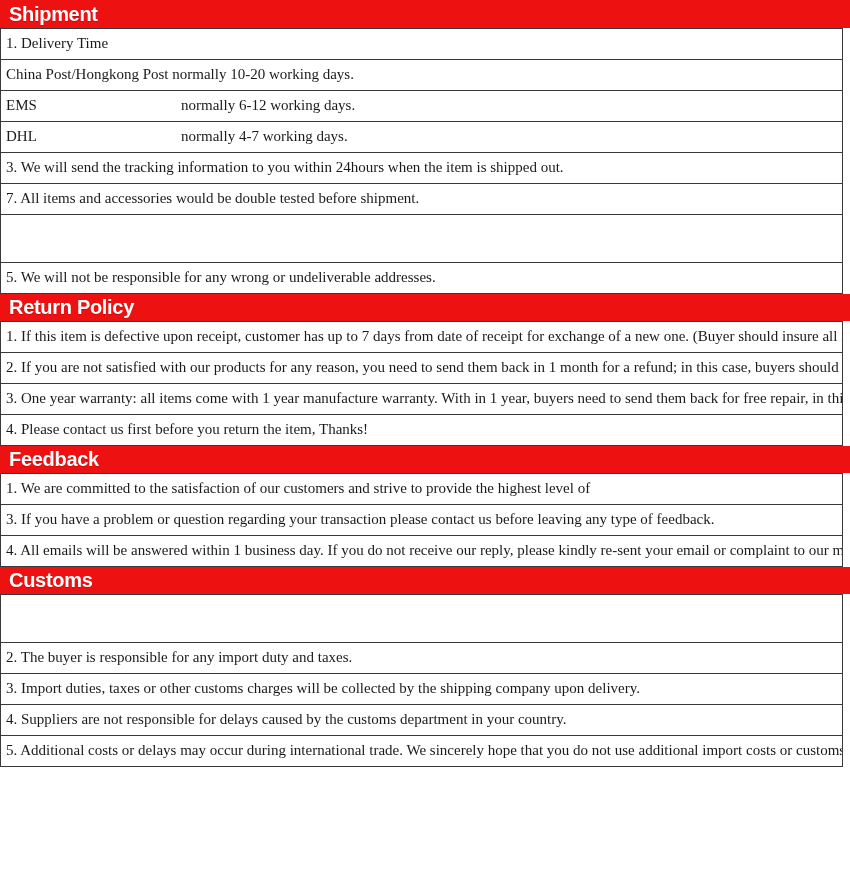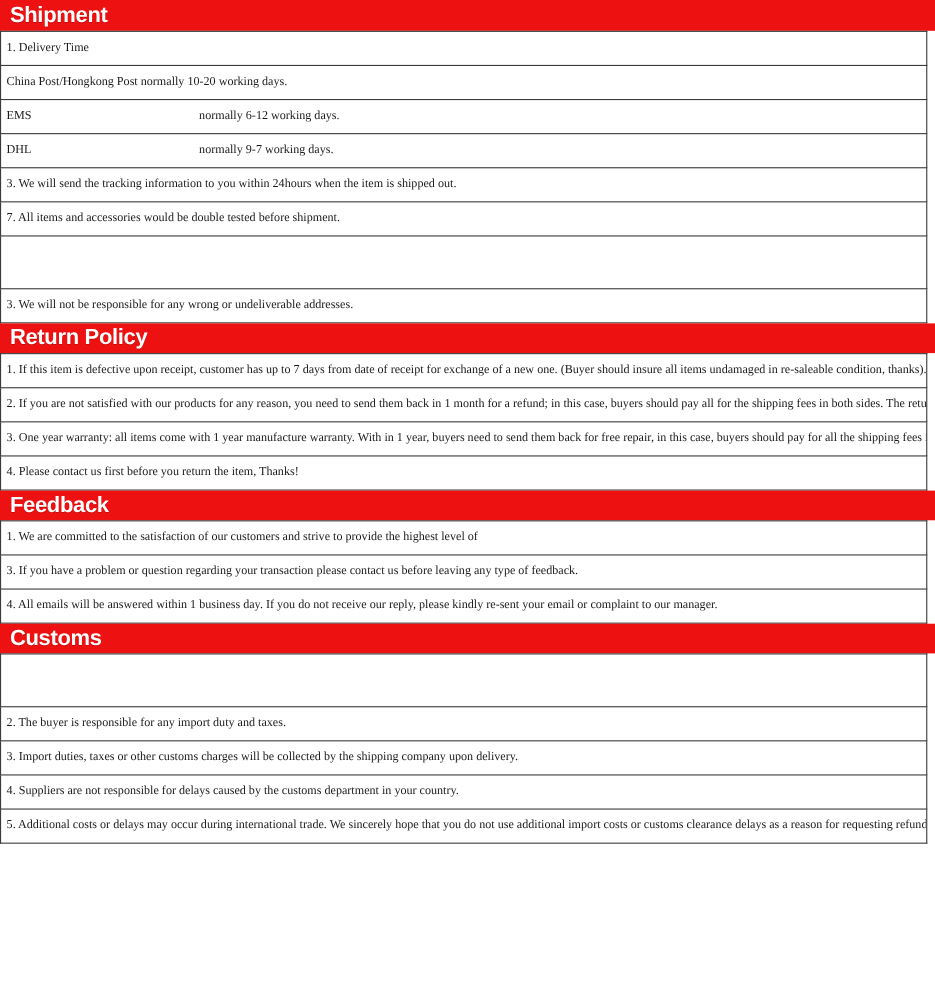--- a/index.html
+++ b/index.html
@@ -45,21 +45,21 @@
   table.rows {
     border-collapse: collapse;
     width: 843px;
     table-layout: fixed;
     margin: 0;
   }
   table.rows td {
     border: 1px solid #3a3a3a;
     border-width: 1px;
     padding: 1px 3px 2px 5px;
-    font-size: 11px;
+    font-size: 15px;
     line-height: 27px;
     vertical-align: top;
     overflow: hidden;
     white-space: nowrap;
   }
   td.wrap {
     white-space: normal;
   }
   td.just {
     white-space: normal;
@@ -95,33 +95,33 @@
         <tr>
           <td>1. Delivery Time</td>
         </tr>
         <tr>
           <td class="indent">China Post/Hongkong Post normally 10-20 working days.</td>
         </tr>
         <tr>
           <td class="indent"><span class="svc-name">EMS</span><span>normally 6-12 working days.</span></td>
         </tr>
         <tr>
-          <td class="indent"><span class="svc-name">DHL</span><span>normally 9-7 working days.</span></td>
+          <td class="indent"><span class="svc-name">DHL</span><span>normally 4-7 working days.</span></td>
         </tr>
         <tr>
           <td>3. We will send the tracking information to you within 24hours when the item is shipped out.</td>
         </tr>
         <tr>
           <td>7. All items and accessories would be double tested before shipment.</td>
         </tr>
         <tr>
           <td class="blank"></td>
         </tr>
         <tr>
-          <td>3. We will not be responsible for any wrong or undeliverable addresses.</td>
+          <td>5. We will not be responsible for any wrong or undeliverable addresses.</td>
         </tr>
       </tbody>
     </table>
   </div>
 
   <div class="block">
     <div class="section-head">Return Policy</div>
     <table class="rows">
       <tbody>
         <tr>

